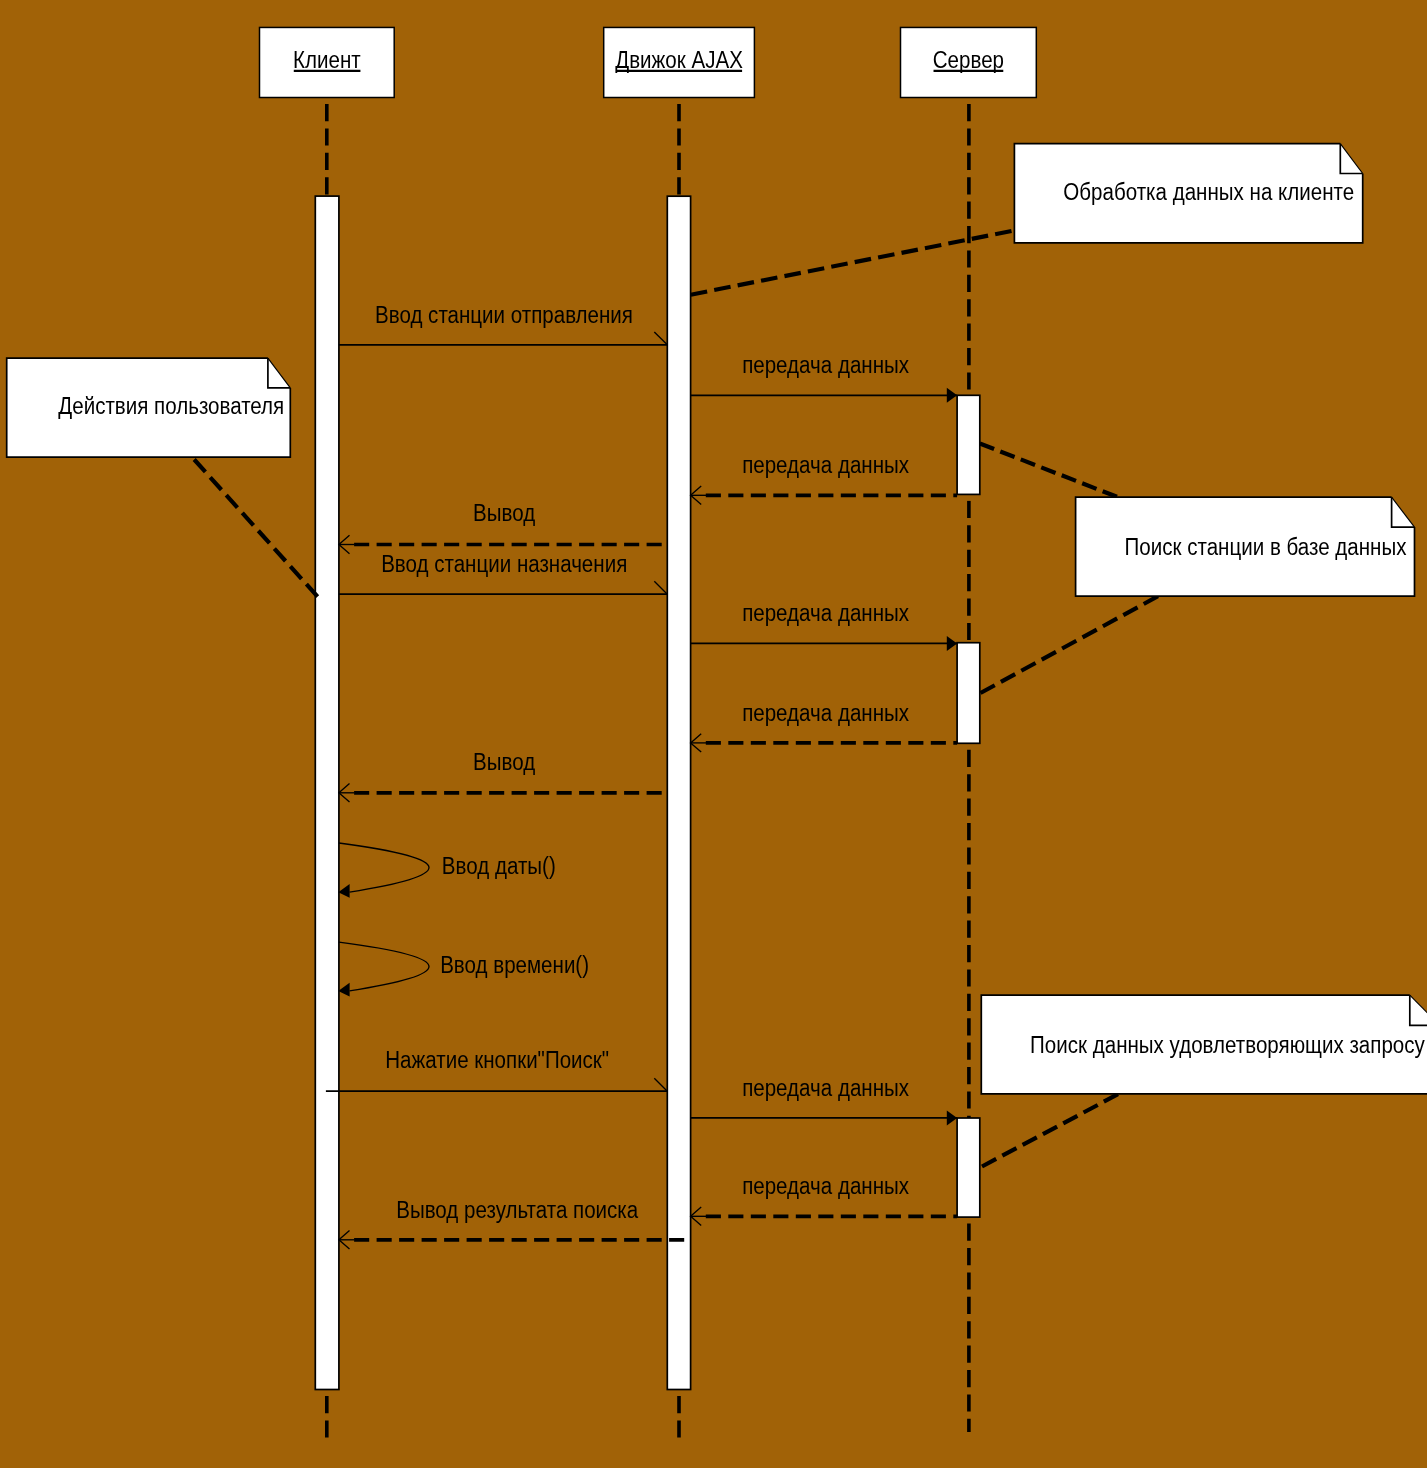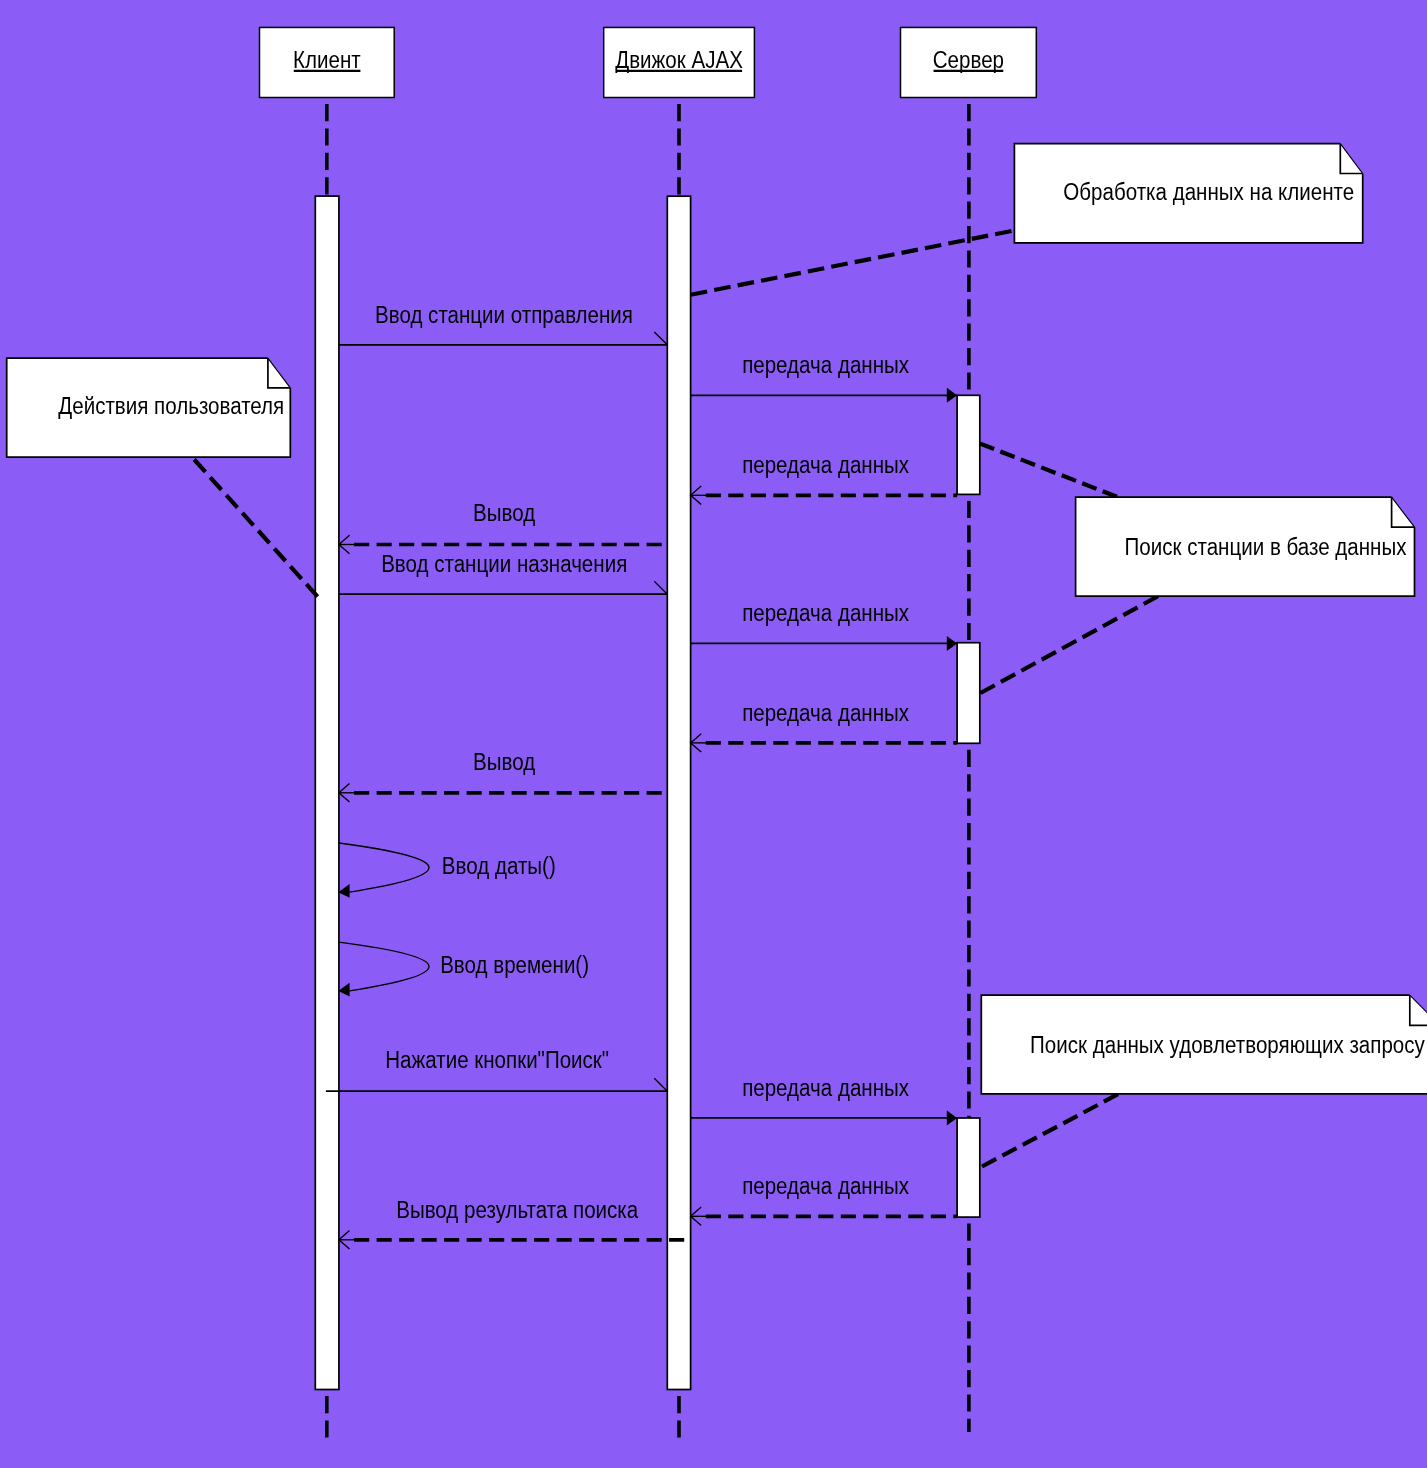--- a/index.html
+++ b/index.html
@@ -1,18 +1,18 @@
 <!DOCTYPE html>
 <html><head>
 <meta charset="utf-8">
 <style>
   html,body{margin:0;padding:0;background:#fff;}
   body{width:1427px;height:1468px;overflow:hidden;
        font-family:"Liberation Sans",sans-serif;}
-  #stage{position:relative;width:1427px;height:1468px;background:#8b5cf6;}
+  #stage{position:relative;width:1427px;height:1468px;background:#a16207;}
   svg#diagram{position:absolute;left:0;top:0;display:block;
      shape-rendering:geometricPrecision;}
   .box{fill:#fff;stroke:#000;stroke-width:1.7;}
   .headbox{fill:#fff;stroke:#000;stroke-width:1.5;}
   .lifeline{stroke:#000;stroke-width:3.6;stroke-dasharray:17.2 7.2;fill:none;}
   .msgsolid{stroke:#000;stroke-width:1.7;fill:none;}
   .msgdash{stroke:#000;stroke-width:3.7;stroke-dasharray:15.1 7.4;fill:none;}
   .arrowthin{stroke:#000;stroke-width:1.35;fill:none;}
   .filled{fill:#000;stroke:none;}
   .lbl{font-family:"Liberation Sans",sans-serif;font-size:24.8px;fill:#000;}

